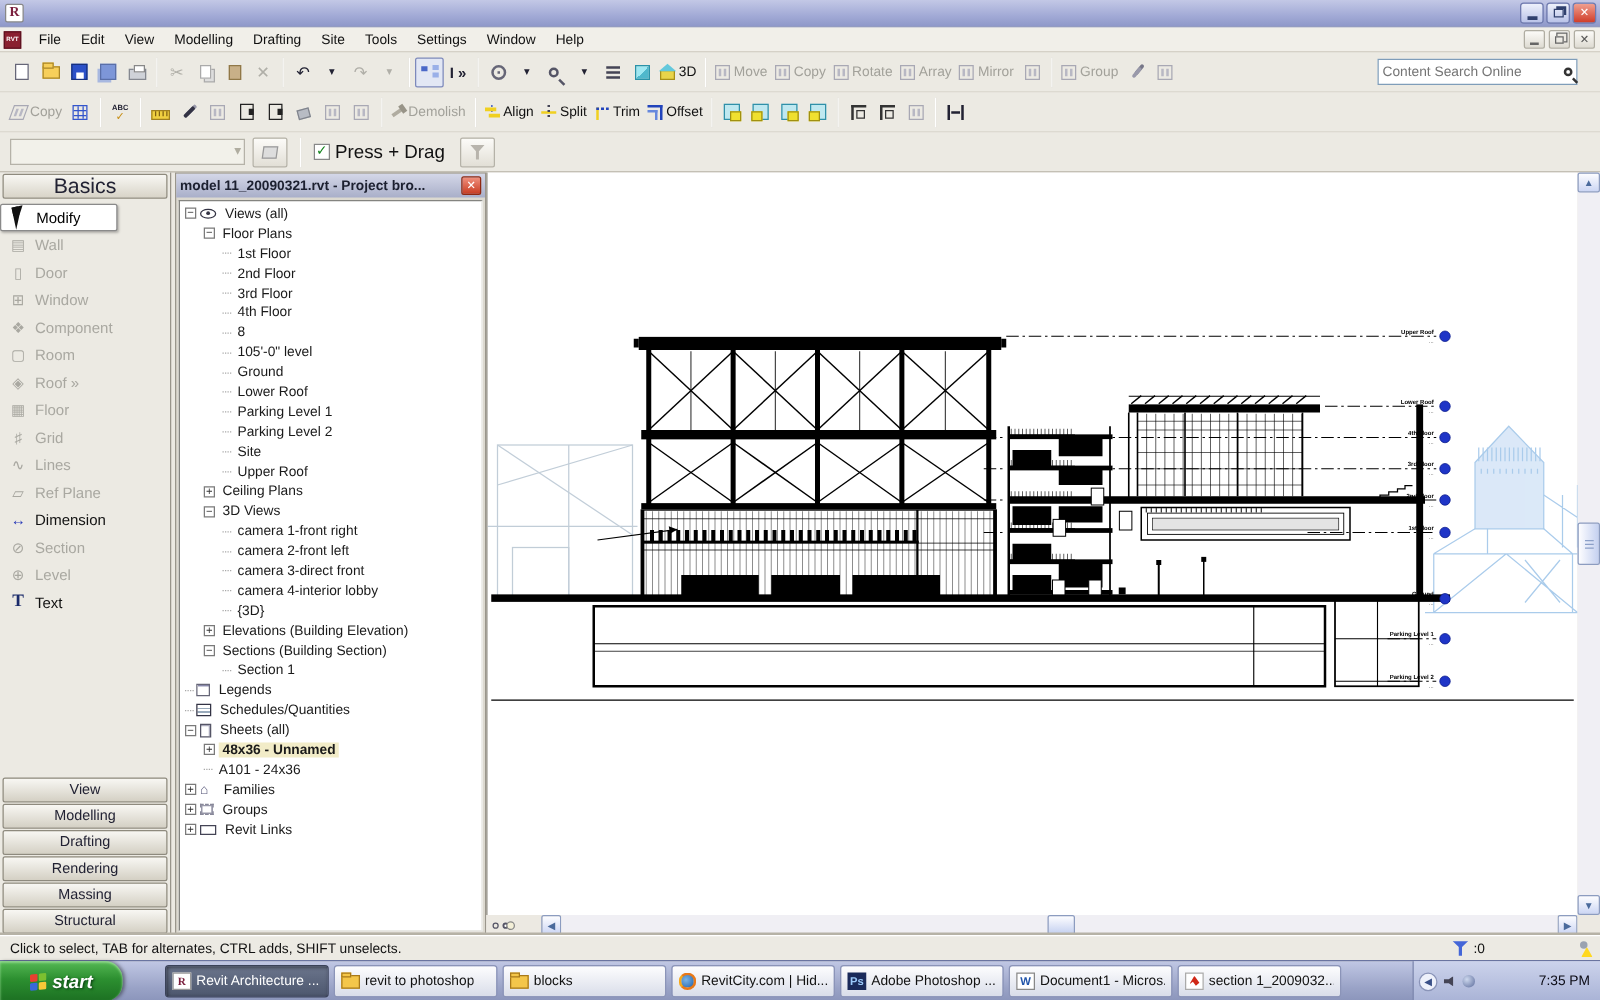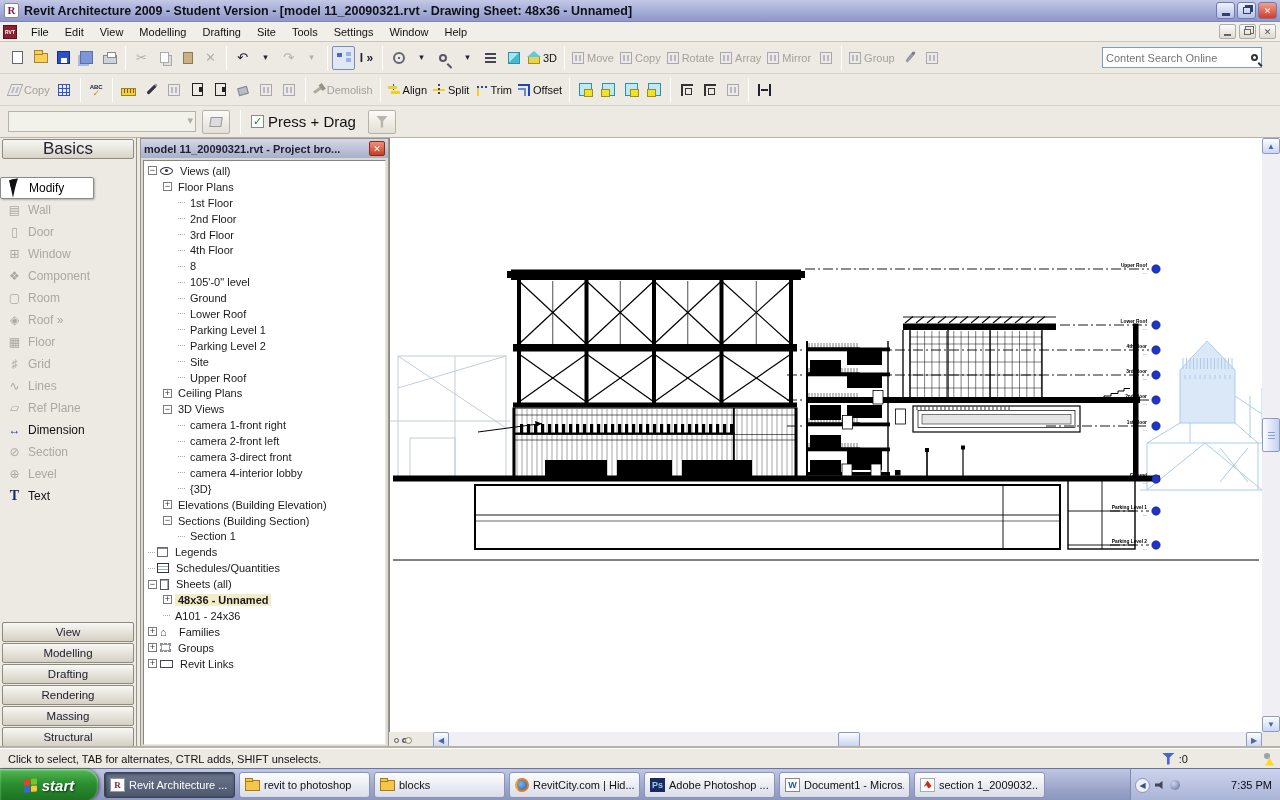--- a/index.html
+++ b/index.html
@@ -143,21 +143,21 @@
     color:#14851d; font-weight:bold; text-align:center; margin-right:4px; }
   .opt-label { font-size:15px; color:#111; }
   .i-funnel { width:12px; height:12px; background:#b8b4ac; clip-path:polygon(0 0,100% 0,60% 45%,60% 100%,40% 100%,40% 45%); }
 
   
   #designbar { position:absolute; left:0; top:138px; width:137px; height:610px; background:#eceae3;
     border-right:1px solid #98948a; display:flex; flex-direction:column; }
   .db-head { height:20px; flex:none; background:linear-gradient(#f8f7f3,#d8d4c8); border:1px solid #8e8a7e;
     border-radius:2px; margin:1px 2px; font-size:17px; color:#223; display:flex; align-items:center;
     justify-content:center; }
-  .db-items { padding-top:17px; }
+  .db-items { padding-top:3px; }
   .db-item { height:22px; display:flex; align-items:center; padding-left:7px; gap:6px; font-size:12px; }
   .db-item .ic { width:15px; display:flex; justify-content:center; font-size:12px; }
   .db-item.disabled { color:#a9a8a1; }
   .db-item.enabled { color:#111; }
   .db-item.selected { background:#fff; border:1px solid #8a8a8a; border-radius:2px; margin-right:42px;
     box-shadow:1px 1px 2px rgba(0,0,0,.25); color:#000; }
   .cursor-ic { width:0; height:0; border-left:5px solid #111; border-right:4px solid transparent;
     border-bottom:11px solid transparent; border-top:7px solid #111; transform:rotate(-12deg); }
   .db-tabs { margin-top:auto; }
   .db-tab { height:20px; background:linear-gradient(#f8f7f3,#d4d0c4); border:1px solid #8e8a7e;
@@ -227,21 +227,21 @@
   .i-bluefunnel { width:13px; height:12px; background:#4466d8;
     clip-path:polygon(0 0,100% 0,60% 42%,60% 100%,40% 100%,40% 42%); }
   .i-warnuser { width:10px; height:12px; position:relative; margin-left:70px; }
   .i-warnuser::before { content:""; position:absolute; left:2px; top:0; width:6px; height:6px;
     background:#9aa2b0; border-radius:50%; }
   .i-warnuser::after { content:""; position:absolute; left:3px; top:5px; width:9px; height:8px;
     background:#ffd820; clip-path:polygon(50% 0,100% 100%,0 100%); border:0; }
 
   
   #taskbar { position:absolute; left:0; top:768px; width:1280px; height:32px;
-    background:linear-gradient(#c0c7e4,#99a2c6 70%,#8c96bc); border-top:1px solid #6a74a0; display:flex; }
+    background:linear-gradient(#c0c7e4,#99a2c6 70%,#8c96bc); border-top:1px solid #6a74a0; display:flex;gap:28px; }
   .startbtn { width:98px; height:32px; border-radius:0 14px 14px 0;
     background:linear-gradient(#55b854,#2c8f30 45%,#1c7022); box-shadow:inset 0 1px 2px #9fe09a,2px 0 3px rgba(0,0,0,.4);
     display:flex; align-items:center; justify-content:center; gap:5px; flex:none; }
   .flag { width:13px; height:13px; display:grid; grid-template-columns:6px 6px; grid-gap:1px;
     transform:skewY(-6deg); }
   .flag i { width:6px; height:5.5px; border-radius:1px; }
   .startbtn span { color:#fff; font-size:15px; font-weight:bold; font-style:italic;
     text-shadow:1px 1px 2px #0a3a10; }
   .tasks { display:flex; align-items:center; gap:4px; padding-left:6px; flex:1; }
   .task { height:26px; width:131px; border-radius:3px; display:flex; align-items:center; gap:4px;
@@ -269,21 +269,20 @@
     color:#3a5088; font-size:8px; display:flex; align-items:center; justify-content:center; }
   .tr-ic1 { width:10px; height:8px; background:#445; clip-path:polygon(0 30%,40% 30%,75% 0,75% 100%,40% 70%,0 70%); }
   .tr-ic2 { width:10px; height:10px; border-radius:50%; background:radial-gradient(circle at 35% 35%,#cdd8ee,#5a6a9a); }
   .tray .time { margin-left:auto; font-size:11px; color:#0a0a14; }
 </style>
 </head>
 <body>
 
 <div id="titlebar">
   <div class="app-icon">R</div>
-  <div class="title-text">Revit Architecture 2009 - Student Version - [model 11_20090321.rvt - Drawing Sheet: 48x36 - Unnamed]</div>
   <div class="win-controls">
     <div class="wbtn">
         <span class="glyph-min"></span>
       </div>
     <div class="wbtn">
         <span class="glyph-restore"></span>
       </div>
     <div class="wbtn close">✕</div>
   </div>
 </div>

